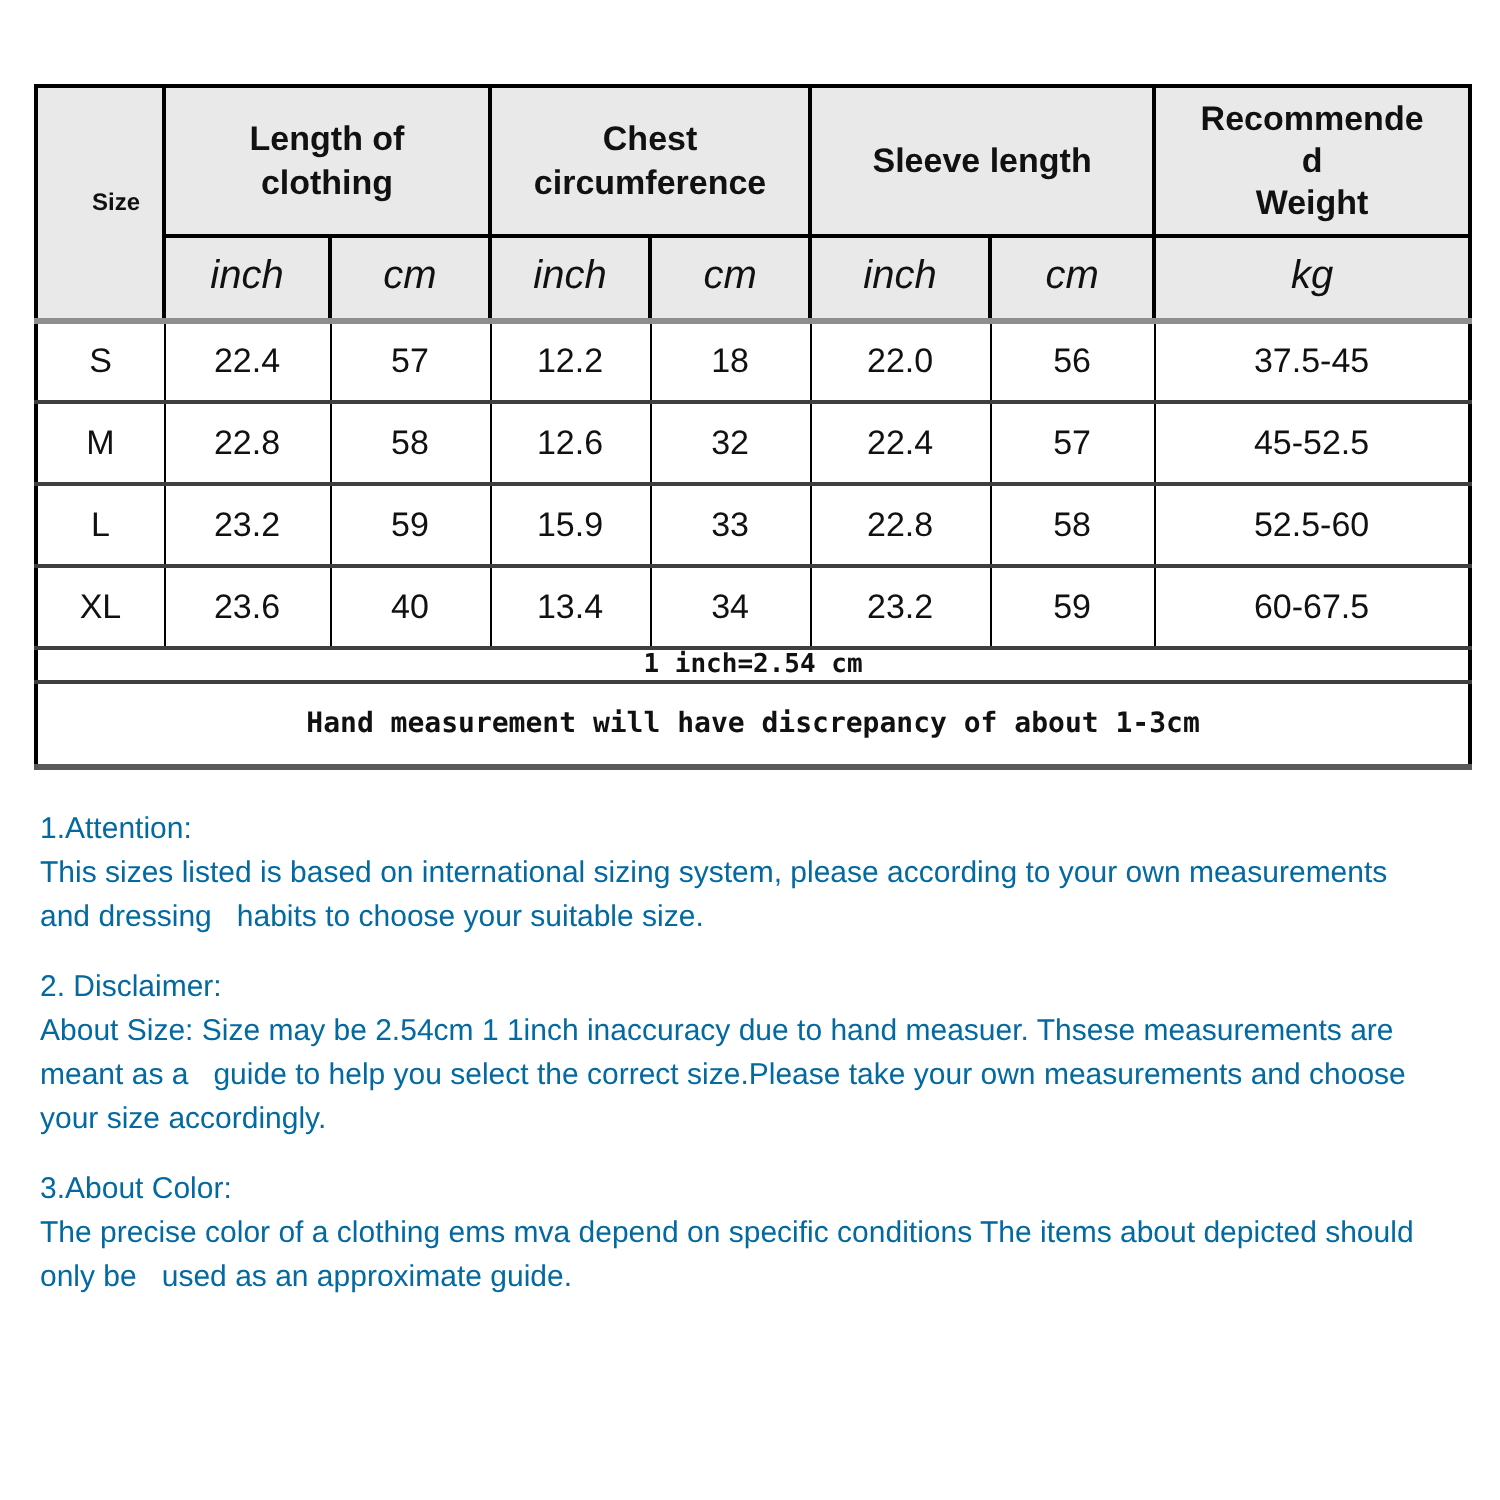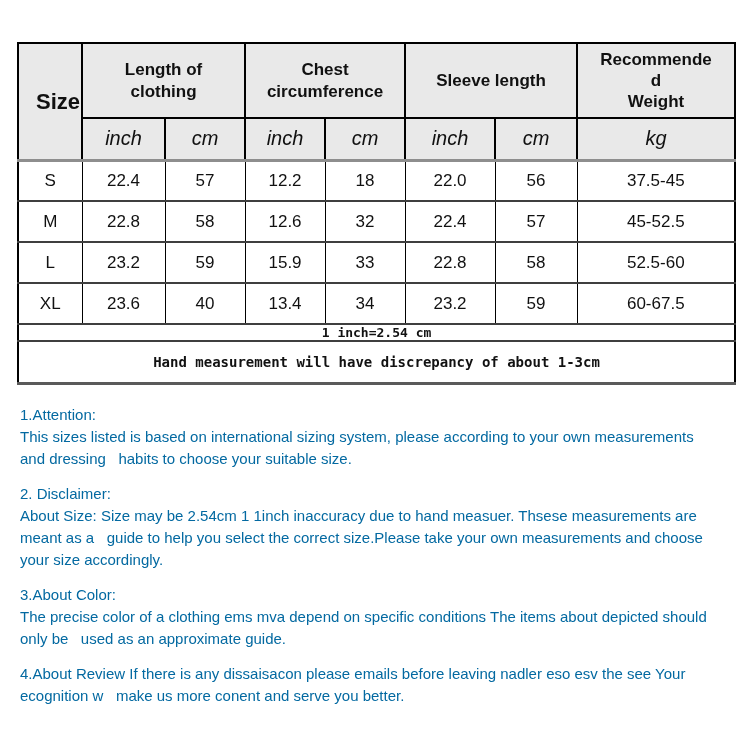--- a/index.html
+++ b/index.html
@@ -21,21 +21,21 @@
 
   table.size-chart th {
     background: #e9e9e9;
     border: 2px solid #000;
     text-align: center;
     vertical-align: middle;
     white-space: pre-wrap;
   }
 
   tr.group-row th { font-size: 17px; font-weight: bold; height: 75px; line-height: 1.25; }
-  tr.group-row th.size-head { font-size: 22px; padding-left: 16px; }
+  tr.group-row th.size-head { font-size: 12px; padding-left: 16px; }
   tr.unit-row th { font-size: 20px; font-weight: normal; height: 42px; font-style: italic; }
 
   table.size-chart thead { border-bottom: 3px solid #8e8e8e; }
 
   table.size-chart td {
     border-left: 1px solid #000;
     border-right: 1px solid #000;
     border-top: 2px solid #3f3f3f;
     border-bottom: 2px solid #3f3f3f;
     text-align: center;
@@ -169,20 +169,15 @@
       <div class="sec-title">2. Disclaimer:</div>
       <div class="sec-body">About Size: Size may be 2.54cm 1 1inch inaccuracy due to hand measuer. Thsese measurements are
 meant as a   guide to help you select the correct size.Please take your own measurements and choose
 your size accordingly.</div>
     </div>
     <div class="section">
       <div class="sec-title">3.About Color:</div>
       <div class="sec-body">The precise color of a clothing ems mva depend on specific conditions The items about depicted should
 only be   used as an approximate guide.</div>
     </div>
-    <div class="section">
-      <div class="sec-title"></div>
-      <div class="sec-body">4.About Review If there is any dissaisacon please emails before leaving nadler eso esv the see Your
-ecognition w   make us more conent and serve you better.</div>
-    </div>
   </div>
 
 </div>
 
 </body></html>

